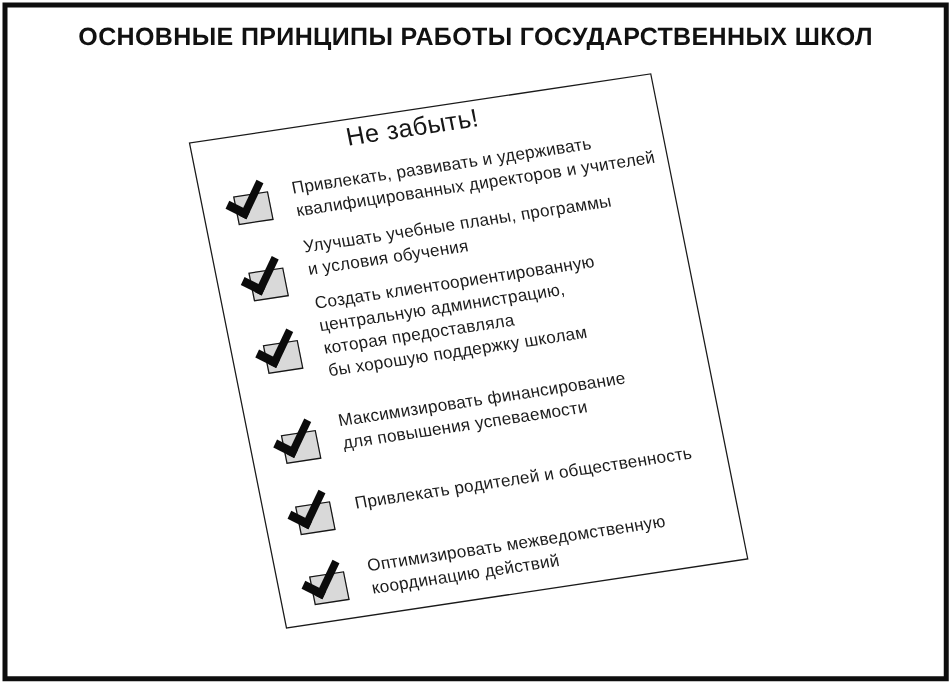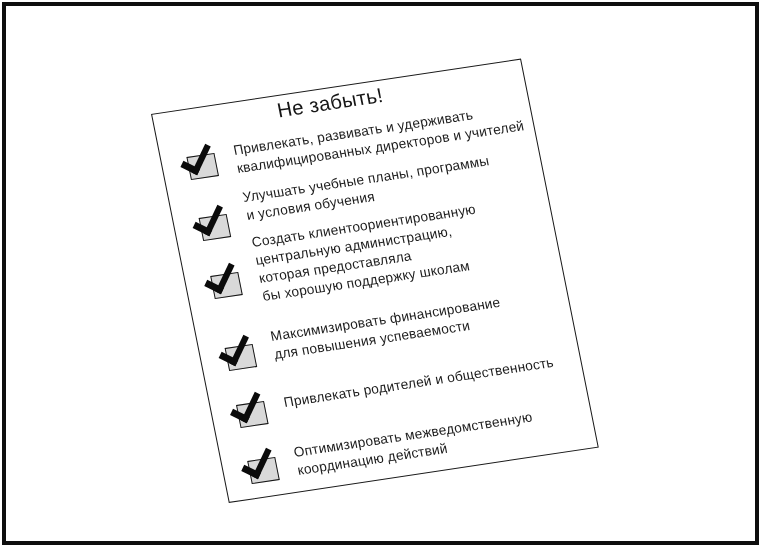--- a/index.html
+++ b/index.html
@@ -55,20 +55,21 @@
 
   .lines{margin-left:72px;font-size:13.5px;line-height:18px;
          color:#1c1c1c;letter-spacing:.2px;}
 </style>
 </head>
 <body>
 
 <div class="canvas">
   <div class="frame"></div>
 
+  <div class="main-title">ОСНОВНЫЕ ПРИНЦИПЫ РАБОТЫ ГОСУДАРСТВЕННЫХ ШКОЛ</div>
 
   <div class="paper">
     <div class="note-title">Не забыть!</div>
     <div id="checklist">
   <div class="item">
     <span class="checkbox">
       <span class="check"></span>
     </span>
     <div class="lines">
             <div>Привлекать, развивать и удерживать</div>

